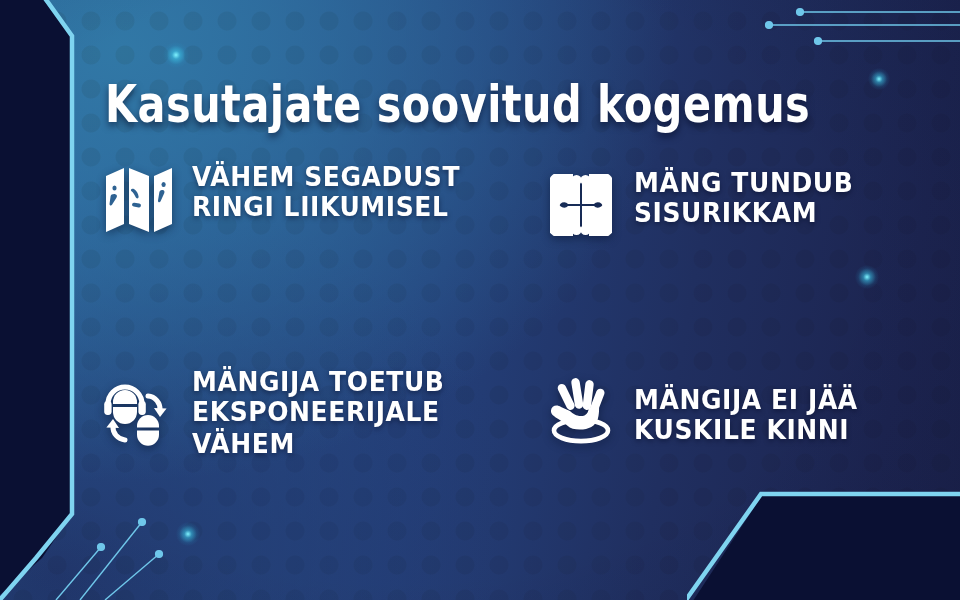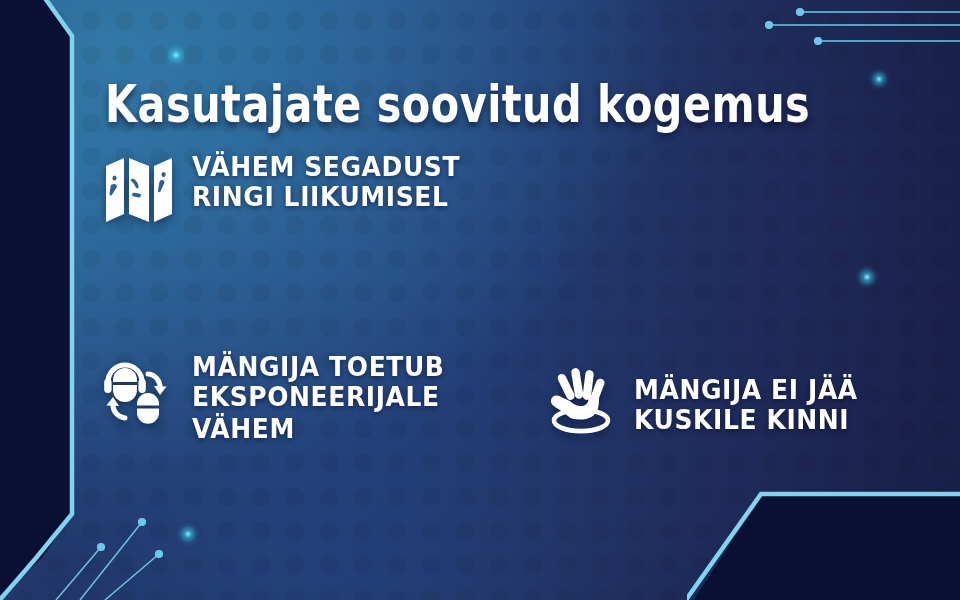--- a/index.html
+++ b/index.html
@@ -115,21 +115,21 @@
     transform: scaleY(1.12);
     transform-origin: left top;
     text-shadow: 0 3px 7px rgba(3,10,35,0.55);
     white-space: nowrap;
   }
 
   
   .features {
     position: absolute;
     left: 100px;
-    top: 148px;
+    top: 158px;
     width: 830px;
     display: grid;
     grid-template-columns: 420px 410px;
     grid-template-rows: 180px auto;
   }
   .feature {
     display: flex;
     align-items: flex-start;
     gap: 14px;
   }
@@ -153,21 +153,21 @@
     text-transform: uppercase;
     text-shadow: 0 2px 5px rgba(3,10,35,0.5);
     transform: scaleY(1.08);
     transform-origin: left top;
     max-width: 330px;
   }
   .feature.f2 .ftext, .feature.f4 .ftext { max-width: 320px; }
 
   .f1 { grid-column: 1; grid-row: 1; }
   .f2 { grid-column: 2; grid-row: 1; padding-left: 22px; padding-top: 6px;}
-  .f3 { grid-column: 1; grid-row: 2; padding-top: 20px;}
+  .f3 { grid-column: 1; grid-row: 2; padding-top: 20px; align-items: flex-end;}
   .f4 { grid-column: 2; grid-row: 2; padding-left: 22px; padding-top: 32px; align-items: center;}
 </style>
 </head>
 <body>
 
 <div id="slide">
 
   <div class="bg-base"></div>
   <div class="bg-dots2"></div>
   <div class="bg-dots"></div>
@@ -223,20 +223,38 @@
             <path d="M31 27 c2.6 1.5 4.2 4.6 4.6 7.4 .3 2.1-2.1 2.8-2.9 .9 -1.1-2.6-2.6-4.9-4.2-6.1 -1.5-1.2-.1-3.4 2.5-2.2 z"></path>
             <rect x="29" y="41" width="9" height="4" rx="2" transform="rotate(10 33 43)"></rect>
             <path d="M59 28 c1.9-.4 3.1 1.4 2.2 3.3 l-3.6 7.9 c-.8 1.7-2.9 1.1-2.6-.8 l1.3-7.9 c.2-1.3 1.2-2.3 2.7-2.5 z"></path>
             <ellipse cx="60.6" cy="22.5" rx="2.1" ry="2.6"></ellipse>
           </g>
         </svg>
       </div>
       <div class="ftext">VÄHEM SEGADUST RINGI LIIKUMISEL</div>
     </div>
 
+    <div class="feature f2">
+      <div class="icon-wrap">
+        <svg width="64" height="64" viewBox="0 0 64 64">
+          <defs>
+            <clipPath id="pzclip">
+                <rect x="0" y="0" width="64" height="64" rx="9"></rect>
+              </clipPath>
+          </defs>
+          <g clip-path="url(#pzclip)" fill="#ffffff">
+            <path d="M1 1 H24 V11 a5.2 5.2 0 1 1 7 0 V31 H19 a5.2 5.2 0 1 0 0 7 H1 Z"></path>
+            <path d="M63 1 H40 V11 a5.2 5.2 0 1 0 -7 0 V31 H45 a5.2 5.2 0 1 1 0 7 H63 Z"></path>
+            <path d="M1 63 H24 V53 a5.2 5.2 0 1 0 7 0 V33 H19 a5.2 5.2 0 1 1 0 -7 H1 Z" transform="translate(0,0)"></path>
+            <path d="M63 63 H40 V53 a5.2 5.2 0 1 1 -7 0 V33 H45 a5.2 5.2 0 1 0 0 -7 H63 Z"></path>
+          </g>
+        </svg>
+      </div>
+      <div class="ftext">MÄNG TUNDUB SISURIKKAM</div>
+    </div>
 
     <div class="feature f3">
       <div class="icon-wrap">
         <svg width="76" height="74" viewBox="0 0 76 74" fill="#ffffff">
 
           <path d="M7 30 a17 17 0 0 1 34 0" fill="none" stroke="#ffffff" stroke-width="5.2" stroke-linecap="round"></path>
           <rect x="3.2" y="27" width="7.4" height="14" rx="3.4"></rect>
           <rect x="37.4" y="27" width="7.4" height="14" rx="3.4"></rect>
 
           <path d="M24 16 a12 12 0 0 1 12 12 v2 h-24 v-2 a12 12 0 0 1 12 -12 z"></path>

